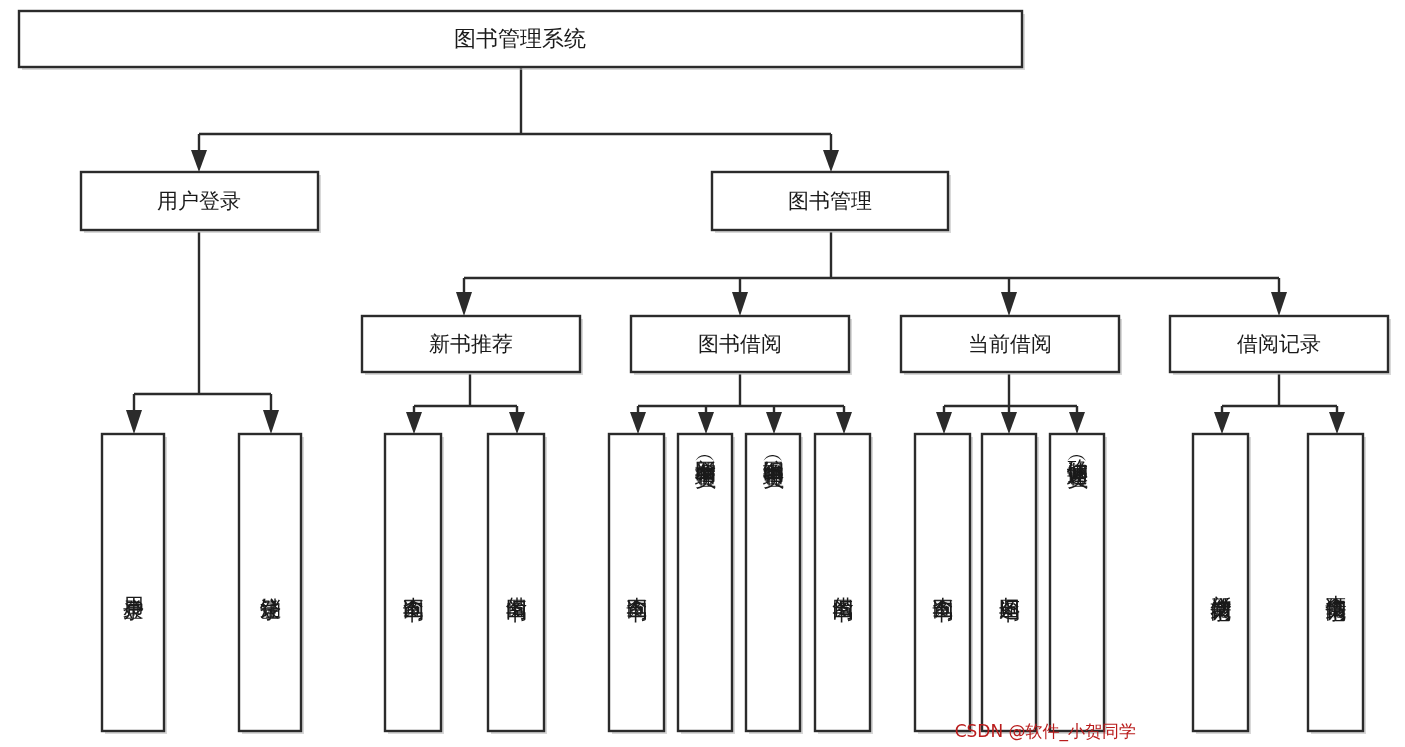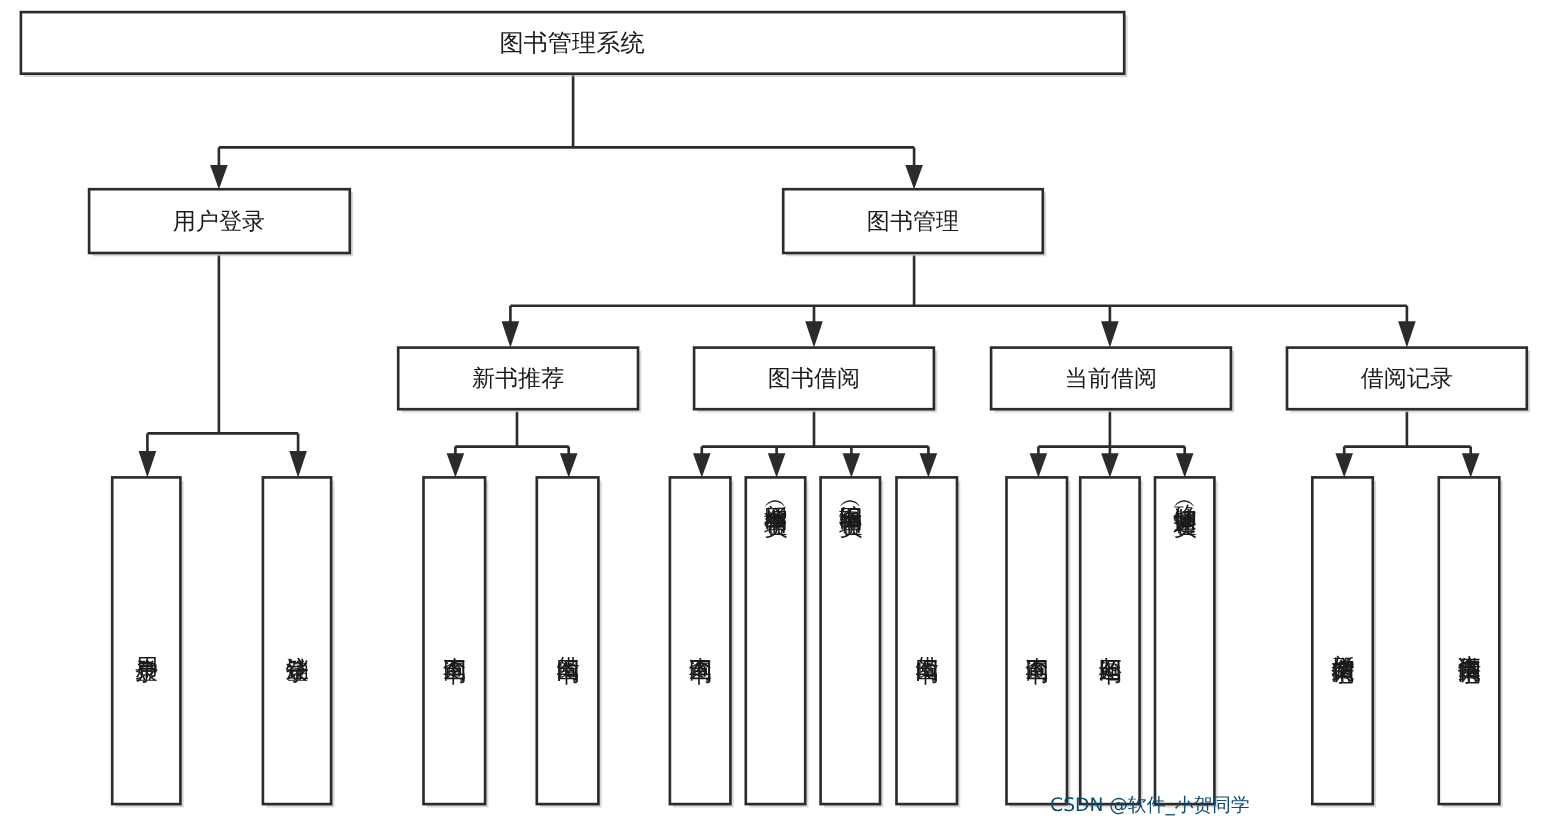--- a/index.html
+++ b/index.html
@@ -73,21 +73,21 @@
     letter-spacing: 1.5px;
     white-space: nowrap;
     text-align: center;
   }
   .watermark {
     position: absolute;
     right: 10px;
     bottom: 4px;
     font-family: "DejaVu Sans", "Liberation Sans", sans-serif;
     font-size: 17px;
-    color: #0c4a6e;
+    color: #b91c1c;
     white-space: nowrap;
     user-select: none;
   }
 </style>
 </head>
 <body>
 
 <div id="diagram-root">
 
   <svg class="flow" viewBox="0 0 1405 747">

